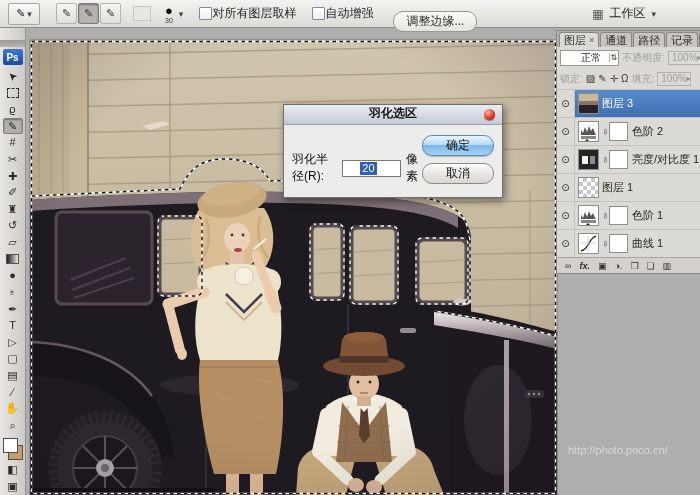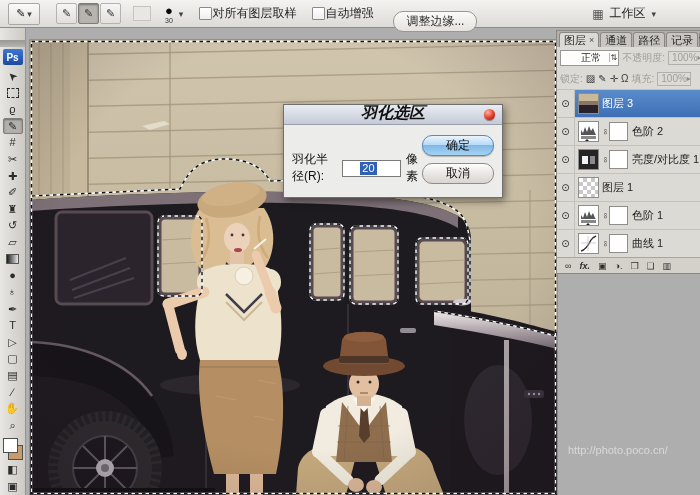--- a/index.html
+++ b/index.html
@@ -46,21 +46,21 @@
   .sw-fg{position:absolute;left:1px;top:0;width:13px;height:13px;background:#fff;border:1px solid #4e4e4e;z-index:2;}
   .sw-bg{position:absolute;right:1px;bottom:0;width:13px;height:13px;background:#c69c6d;border:1px solid #4e4e4e;}
   
   .canvas-img{position:absolute;left:30px;top:40px;width:527px;height:455px;overflow:hidden;box-shadow:0 0 0 1px #8f8f8f;}
   .ant-w{fill:none;stroke:#fdfdfd;stroke-width:1.4;}
   .ant-b{fill:none;stroke:#111;stroke-width:1.4;stroke-dasharray:3.5 3.5;}
   
   .dialog{position:absolute;left:283px;top:104px;width:218px;z-index:30;border:1px solid #6f6f6f;
     box-shadow:2px 3px 8px rgba(0,0,0,.45);background:#ececea;}
   .dlg-title{height:19px;background:linear-gradient(#e9ecf2,#c4cad6);border-bottom:1px solid #9aa0ac;
-    display:flex;align-items:flex-end;justify-content:center;position:relative;font-weight:bold;font-size:16px;color:#111;font-style:italic;}
+    display:flex;align-items:flex-start;justify-content:center;position:relative;font-weight:bold;font-size:12px;color:#111;}
   .dlg-orb{position:absolute;right:7px;top:4px;width:11px;height:11px;border-radius:50%;
     background:radial-gradient(circle at 35% 30%,#ffb3a3,#e23a24 55%,#7e1208);box-shadow:0 1px 1px rgba(0,0,0,.4);}
   .dlg-body{display:flex;padding:8px 8px 12px 8px;}
   .dlg-left{flex:1;display:flex;align-items:center;gap:5px;margin-top:18px;font-size:12px;color:#111;}
   .inp{width:34px;height:15px;border:1px solid #7a7a7a;background:#fff;display:flex;align-items:center;padding:0 17px;}
   .inp .sel{background:#2f62b5;color:#fff;font-size:11px;padding:0 2px;line-height:13px;}
   .dlg-btns{width:72px;display:flex;flex-direction:column;gap:7px;margin-top:2px;}
   .btn{height:19px;border-radius:10px;display:flex;align-items:center;justify-content:center;font-size:12px;color:#101010;}
   .btn-ok{background:linear-gradient(#eaf4fd,#b9dbf5 45%,#7fb8e8 50%,#a8d3f2);border:1px solid #5b88b8;box-shadow:0 1px 1px rgba(0,0,0,.25);}
   .btn-cancel{background:linear-gradient(#fdfdfd,#e9e7e3 50%,#d9d6d0);border:1px solid #8f8d89;}

